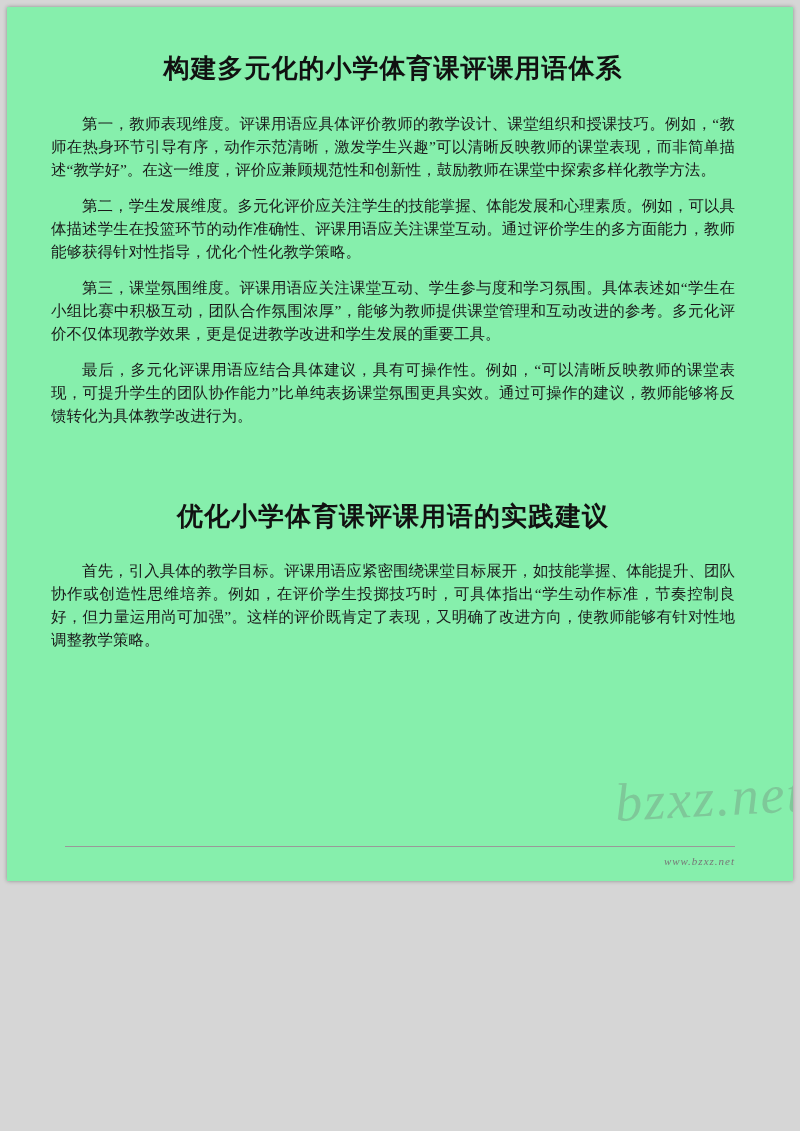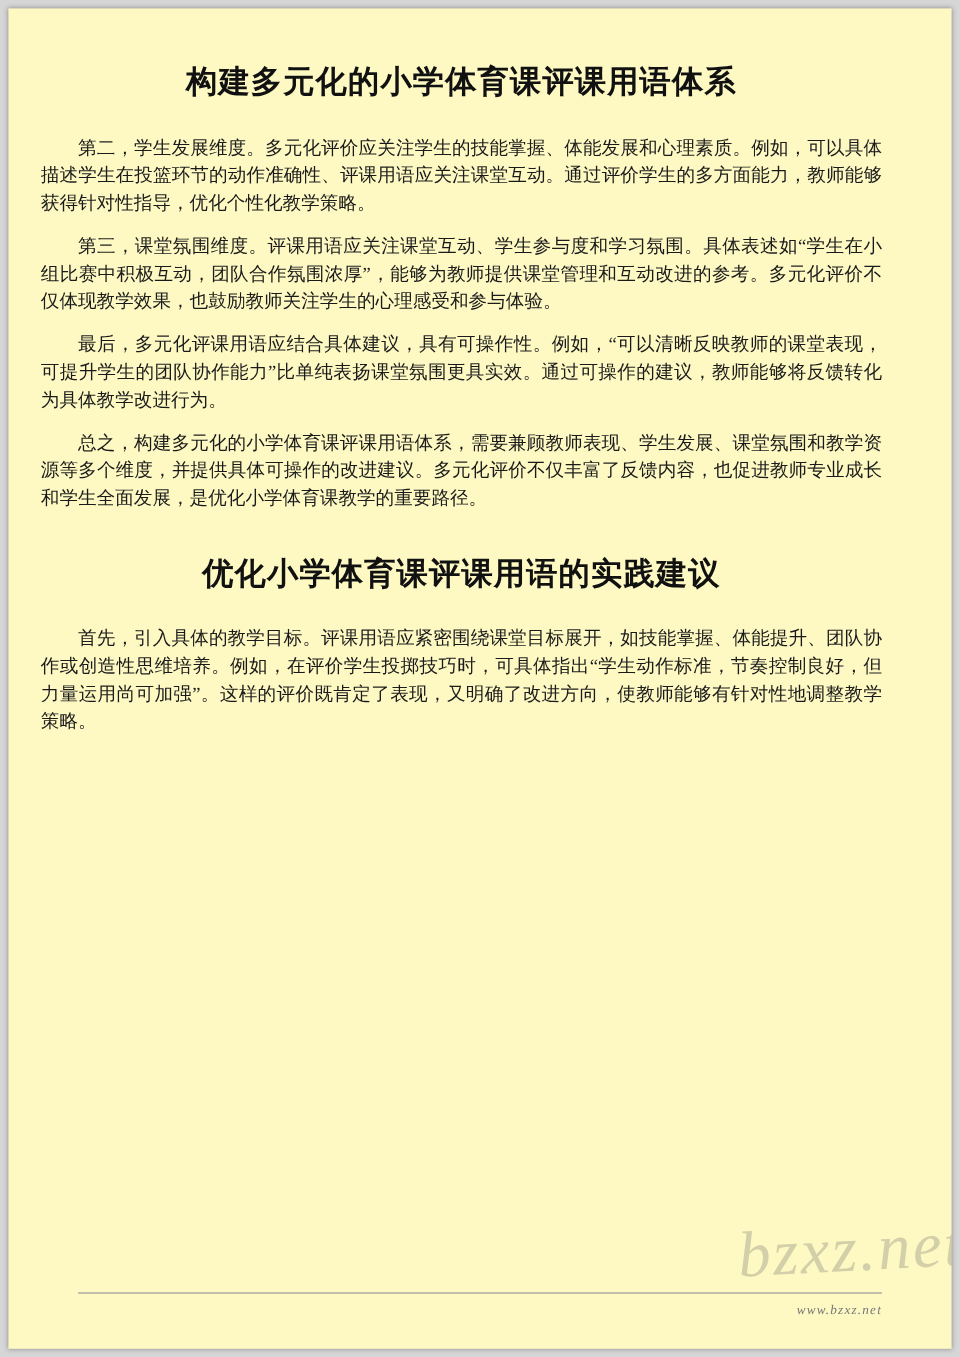--- a/index.html
+++ b/index.html
@@ -7,39 +7,39 @@
     padding: 0;
     background: #d6d6d6;
   }
   body {
     width: 800px;
     font-family: "Liberation Serif", "DejaVu Serif", serif;
   }
   .page {
     position: relative;
     width: 786px;
-    height: 1117px;
+    height: 874px;
     margin: 7px auto;
-    background: #fef9c3;
+    background: #86efac;
     box-shadow: 0 0 4px rgba(0,0,0,0.35);
     box-sizing: border-box;
-    padding: 46px 58px 30px 27px;
+    padding: 46px 58px 30px 44px;
     overflow: hidden;
   }
   .article-title {
     text-align: center;
     font-size: 26px;
     font-weight: bold;
     color: #111111;
     margin: 0 0 26px 0;
     letter-spacing: 1px;
     line-height: 1.25;
   }
   .article-2 .article-title {
-    margin-top: 36px;
+    margin-top: 74px;
   }
   .body-paragraph {
     font-size: 15.5px;
     line-height: 23px;
     color: #1a1a1a;
     text-align: justify;
     text-indent: 2em;
     margin: 0 0 13px 0;
   }
   .watermark {
@@ -52,44 +52,44 @@
     color: rgba(110, 110, 110, 0.30);
     letter-spacing: 2px;
     transform: rotate(-3deg);
     white-space: nowrap;
     pointer-events: none;
   }
   .page-footer {
     position: absolute;
     left: 58px;
     right: 58px;
-    bottom: 24px;
+    bottom: 12px;
     border-top: 1px solid #999999;
     padding-top: 4px;
     text-align: right;
   }
   .footer-url {
     font-size: 11px;
     font-style: italic;
     color: #777777;
     letter-spacing: 1px;
     font-family: "Liberation Serif", "DejaVu Serif", serif;
   }
 </style>
 </head>
 <body>
 
 <div class="page">
 
   <section class="article article-1">
     <h1 class="article-title">构建多元化的小学体育课评课用语体系</h1>
+    <p class="body-paragraph">第一，教师表现维度。评课用语应具体评价教师的教学设计、课堂组织和授课技巧。例如，“教师在热身环节引导有序，动作示范清晰，激发学生兴趣”可以清晰反映教师的课堂表现，而非简单描述“教学好”。在这一维度，评价应兼顾规范性和创新性，鼓励教师在课堂中探索多样化教学方法。</p>
     <p class="body-paragraph">第二，学生发展维度。多元化评价应关注学生的技能掌握、体能发展和心理素质。例如，可以具体描述学生在投篮环节的动作准确性、评课用语应关注课堂互动。通过评价学生的多方面能力，教师能够获得针对性指导，优化个性化教学策略。</p>
-    <p class="body-paragraph">第三，课堂氛围维度。评课用语应关注课堂互动、学生参与度和学习氛围。具体表述如“学生在小组比赛中积极互动，团队合作氛围浓厚”，能够为教师提供课堂管理和互动改进的参考。多元化评价不仅体现教学效果，也鼓励教师关注学生的心理感受和参与体验。</p>
+    <p class="body-paragraph">第三，课堂氛围维度。评课用语应关注课堂互动、学生参与度和学习氛围。具体表述如“学生在小组比赛中积极互动，团队合作氛围浓厚”，能够为教师提供课堂管理和互动改进的参考。多元化评价不仅体现教学效果，更是促进教学改进和学生发展的重要工具。</p>
     <p class="body-paragraph">最后，多元化评课用语应结合具体建议，具有可操作性。例如，“可以清晰反映教师的课堂表现，可提升学生的团队协作能力”比单纯表扬课堂氛围更具实效。通过可操作的建议，教师能够将反馈转化为具体教学改进行为。</p>
-    <p class="body-paragraph">总之，构建多元化的小学体育课评课用语体系，需要兼顾教师表现、学生发展、课堂氛围和教学资源等多个维度，并提供具体可操作的改进建议。多元化评价不仅丰富了反馈内容，也促进教师专业成长和学生全面发展，是优化小学体育课教学的重要路径。</p>
   </section>
 
   <section class="article article-2">
     <h1 class="article-title">优化小学体育课评课用语的实践建议</h1>
     <p class="body-paragraph">首先，引入具体的教学目标。评课用语应紧密围绕课堂目标展开，如技能掌握、体能提升、团队协作或创造性思维培养。例如，在评价学生投掷技巧时，可具体指出“学生动作标准，节奏控制良好，但力量运用尚可加强”。这样的评价既肯定了表现，又明确了改进方向，使教师能够有针对性地调整教学策略。</p>
   </section>
 
   <div class="watermark">bzxz.net</div>
 
   <div class="page-footer">

